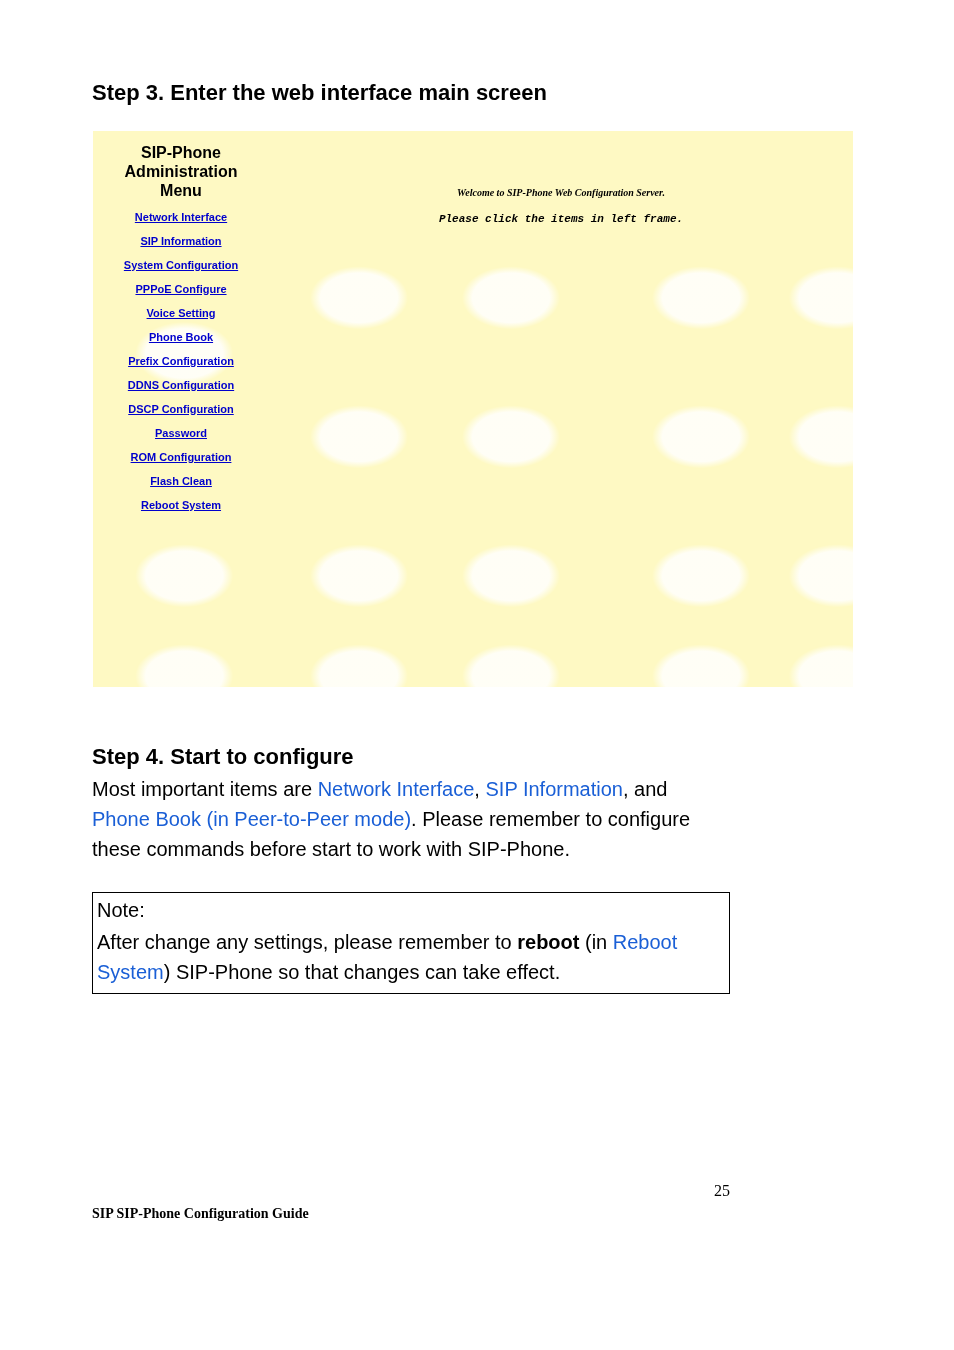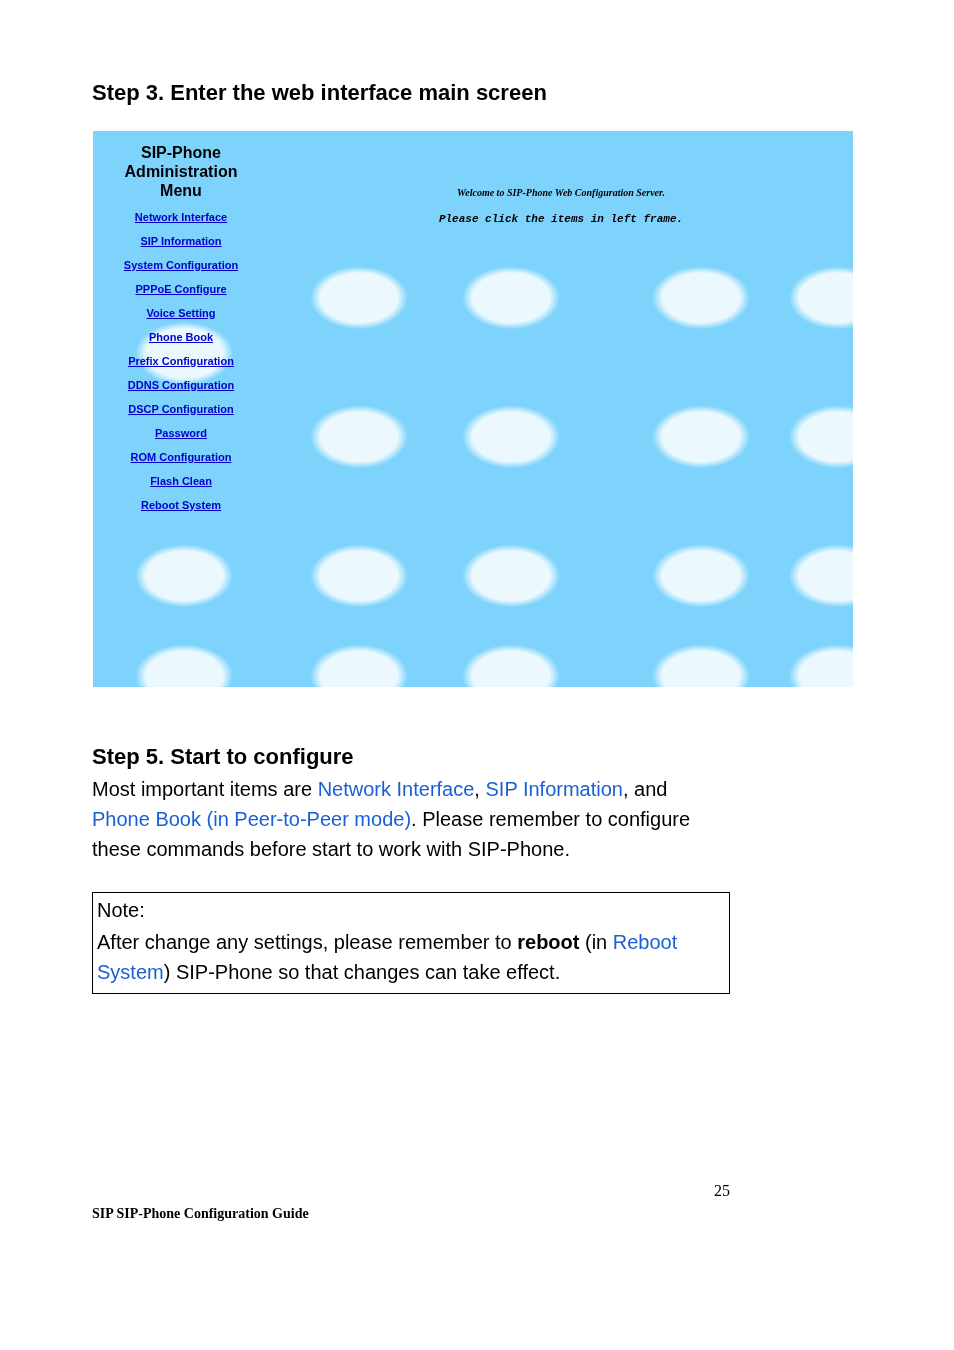--- a/index.html
+++ b/index.html
@@ -42,21 +42,21 @@
   .note-label {
     margin-bottom: 2px;
   }
 
   
   .shot-wrap {
     position: relative;
     width: 760px;
     height: 556px;
     margin: 0 auto 56px auto;
-    background: #7dd3fc;
+    background: #fef9c3;
     overflow: hidden;
     border: 1px solid #ffffff;
   }
   .shot-wrap .clouds {
     position: absolute;
     inset: 0;
     background:
       radial-gradient(ellipse 70px 45px at 12% 40%, rgba(255,255,255,0.85) 0%, rgba(255,255,255,0.85) 55%, rgba(255,255,255,0) 70%),
       radial-gradient(ellipse 70px 45px at 12% 80%, rgba(255,255,255,0.85) 0%, rgba(255,255,255,0.85) 55%, rgba(255,255,255,0) 70%),
       radial-gradient(ellipse 70px 45px at 12% 98%, rgba(255,255,255,0.85) 0%, rgba(255,255,255,0.85) 55%, rgba(255,255,255,0) 70%),
@@ -185,21 +185,21 @@
       </div>
 
       <div class="shot-main">
         <div class="welcome-line">Welcome to SIP-Phone Web Configuration Server.</div>
         <div class="please-line">Please click the items in left frame.</div>
       </div>
 
     </div>
   </div>
 
-  <h2 class="step-title" style="margin-bottom:4px;">Step 5. Start to configure</h2>
+  <h2 class="step-title" style="margin-bottom:4px;">Step 4. Start to configure</h2>
   <p class="body-text">
     <span>Most important items are </span><span class="link">Network Interface</span><span>, </span><span class="link">SIP Information</span><span>, and </span><span class="link">Phone Book (in Peer-to-Peer mode)</span><span>. Please remember to configure these commands before start to work with SIP-Phone.</span>
   </p>
 
   <div class="note-box">
     <div class="note-label">Note:</div>
     <div>
       <span>After change any settings, please remember to </span><span class="bold">reboot</span><span> (in </span><span class="link">Reboot System</span><span>) SIP-Phone so that changes can take effect.</span>
     </div>
   </div>

